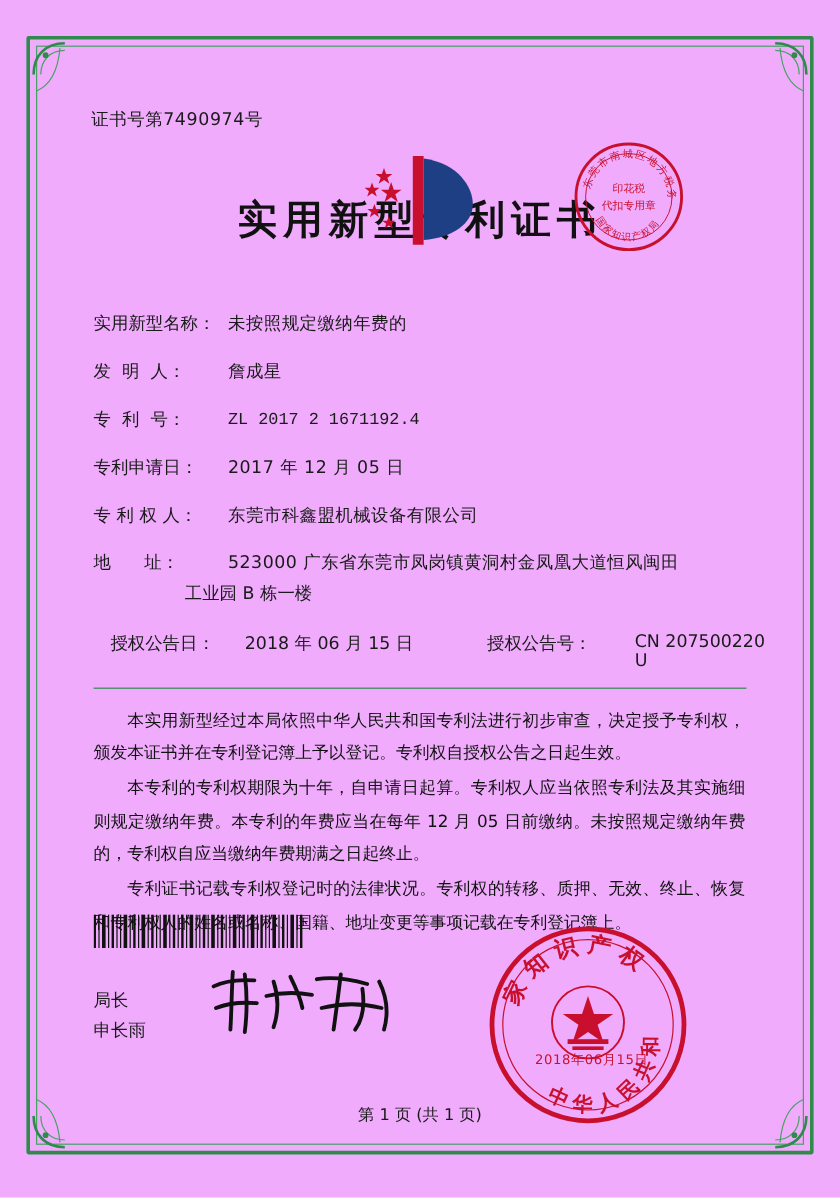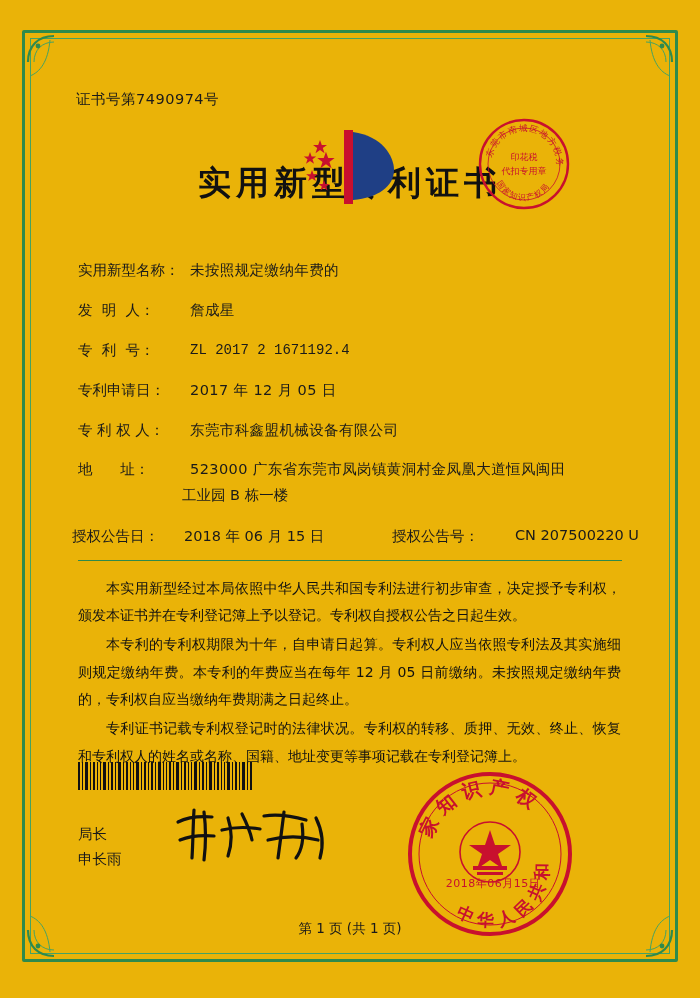--- a/index.html
+++ b/index.html
@@ -15,21 +15,21 @@
     position: relative;
     overflow: hidden;
   }
 
   
   .cert-page {
     position: absolute;
     left: 0; top: 0;
     width: 700px;
     height: 998px;
-    background: #eab308;
+    background: #f0abfc;
   }
   .border-outer {
     position: absolute;
     left: 22px; top: 30px;
     right: 22px; bottom: 36px;
     border: 3px solid #2f8a4c;
     border-radius: 2px;
   }
   .border-inner {
     position: absolute;
@@ -116,29 +116,29 @@
   .field-value {
     color: #1a1a1a;
     letter-spacing: 0.4px;
   }
   .field-value.mono {
     font-family: Liberation Mono, monospace;
     font-size: 14px;
     letter-spacing: 0;
   }
   .addr-second {
-    margin-left: 104px;
+    margin-left: 76px;
     margin-top: -14px;
     margin-bottom: 22px;
     font-size: 14.5px;
   }
 
   .two-col {
     display: flex;
-    margin-left: 20px;
+    margin-left: 40px;
     margin-top: 2px;
     font-size: 14.5px;
   }
   .two-col .col-left {
     width: 320px;
     display: flex;
   }
   .two-col .col-right {
     display: flex;
     gap: 28px;

